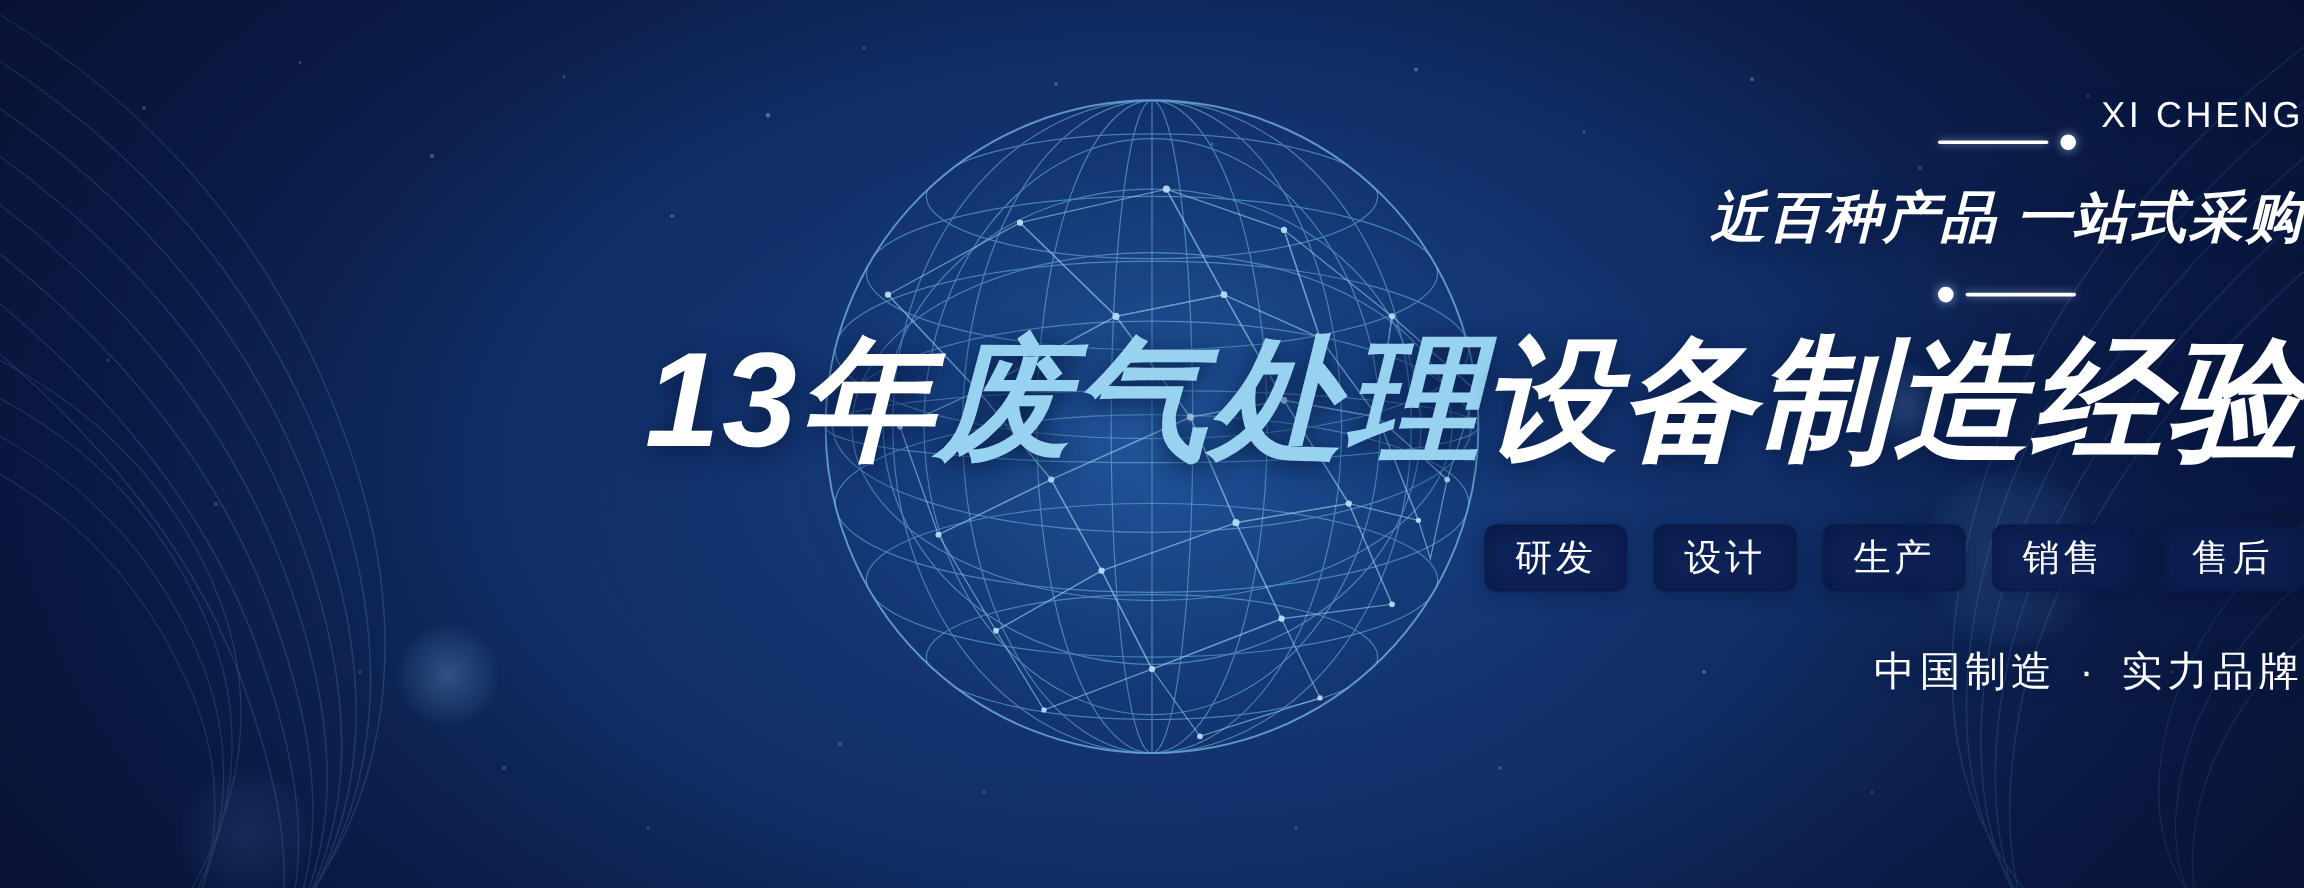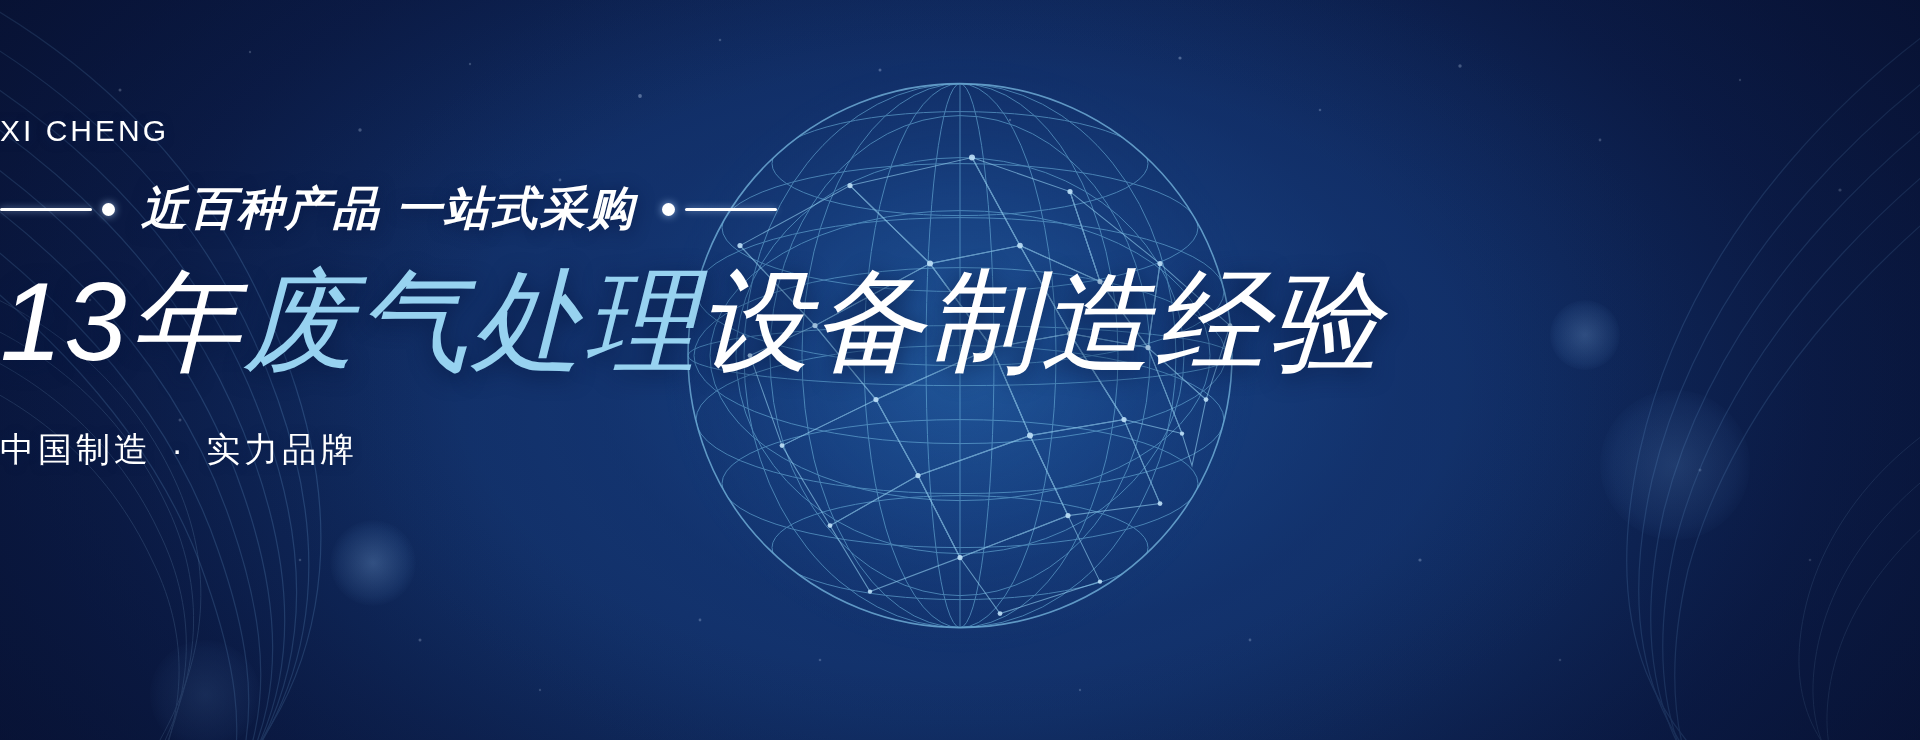--- a/index.html
+++ b/index.html
@@ -35,56 +35,56 @@
 
   .leftwaves{position:absolute;left:-40px;top:-30px;width:700px;height:800px;opacity:.55;}
   .rightwaves{position:absolute;right:-60px;top:-20px;width:760px;height:820px;opacity:.5;}
 
   .bokeh{position:absolute;border-radius:50%;}
 
   
   .content{
     position:relative;
     width:100%;height:100%;
-    display:flex;flex-direction:column;align-items:flex-start;
-    padding-top:116px;
+    display:flex;flex-direction:column;align-items:flex-end;
+    padding-top:82px;
   }
 
   .brand{
     color:#ffffff;
     font-size:30px;
     letter-spacing:3px;
     font-weight:400;
     text-shadow:0 1px 10px rgba(10,30,80,.75);
     line-height:1;
   }
 
   .subrow{
     display:flex;align-items:center;justify-content:center;
     gap:26px;
-    margin-top:32px;
+    flex-direction:column;
   }
   .dash{display:flex;align-items:center;gap:10px;}
   .dash .bar{width:92px;height:3px;background:#ffffff;border-radius:2px;box-shadow:0 0 7px rgba(180,215,255,.6);}
   .dash .dot{width:13px;height:13px;border-radius:50%;background:#ffffff;box-shadow:0 0 9px rgba(180,215,255,.75);}
 
   .subtitle{
     color:#ffffff;
     font-size:46px;
     font-weight:bold;
     font-style:italic;
     letter-spacing:2px;
     white-space:nowrap;
     text-shadow:0 2px 16px rgba(8,26,70,.85);
   }
 
   .headline{
     margin-top:22px;
     font-size:112px;
-    font-weight:normal;
+    font-weight:bold;
     font-style:italic;
     letter-spacing:2px;
     white-space:nowrap;
     line-height:1.08;
     text-shadow:0 4px 22px rgba(6,22,64,.85);
   }
   .headline .w{color:#ffffff;}
   .headline .b{color:#97d2f0;}
 
   .tagline{
@@ -320,20 +320,27 @@
         <span class="dot"></span>
         <span class="bar"></span>
       </span>
     </div>
 
     <div class="headline">
       <span class="w">13年</span><span class="b">废气处理</span><span class="w">设备制造经验</span>
     </div>
 
 
+    <div class="pills">
+      <div class="pill">研发</div>
+      <div class="pill">设计</div>
+      <div class="pill">生产</div>
+      <div class="pill">销售</div>
+      <div class="pill">售后</div>
+    </div>
 
     <div class="footer">
       <span>中国制造</span>
       <span class="sep">·</span>
       <span>实力品牌</span>
     </div>
 
   </div>
 </div>
 

